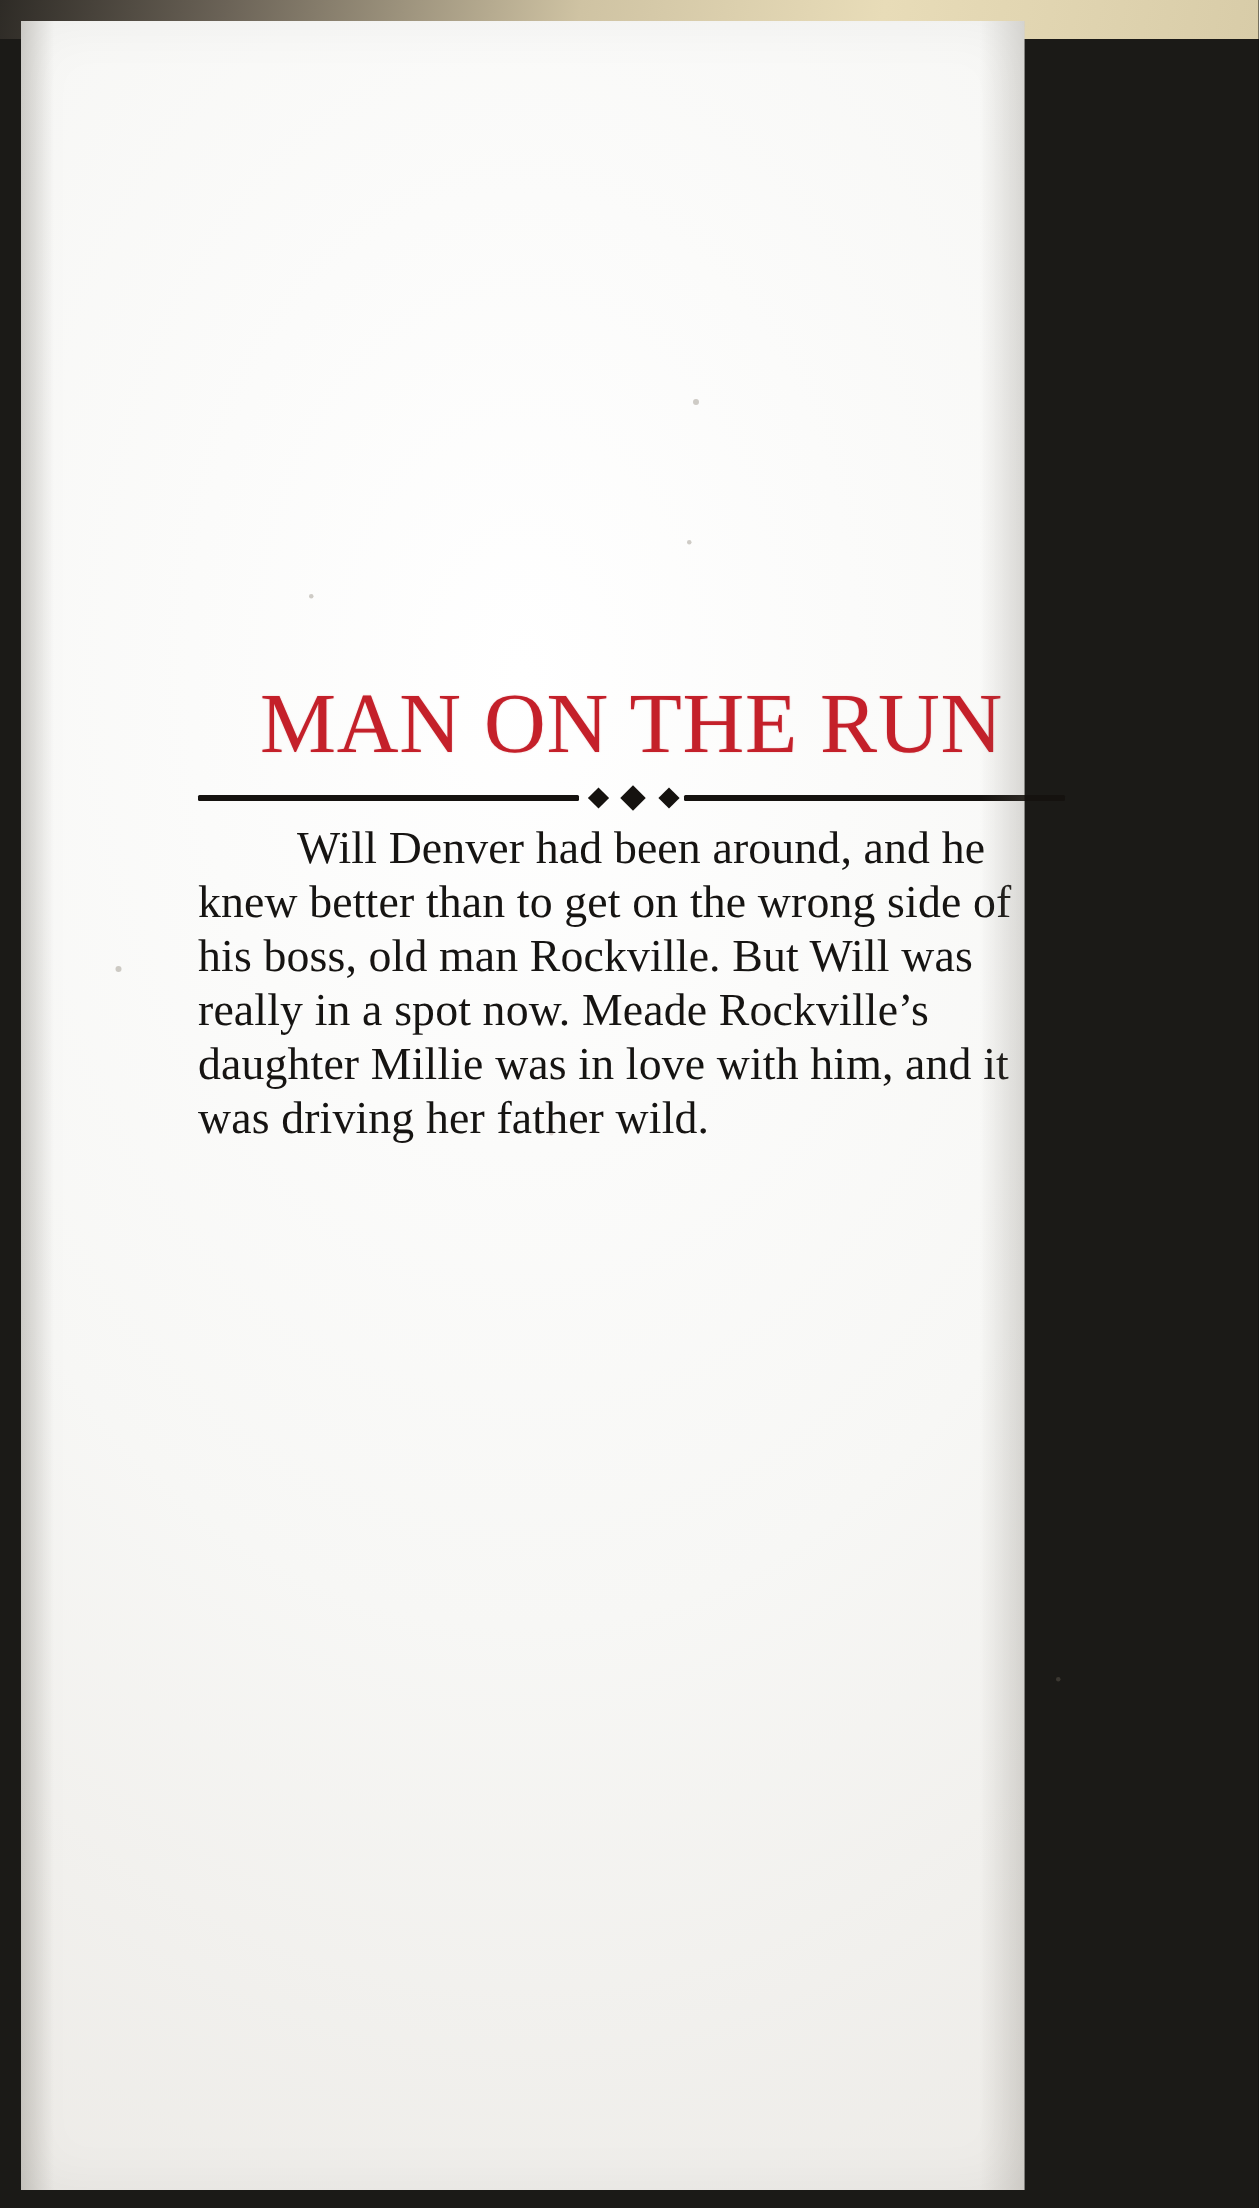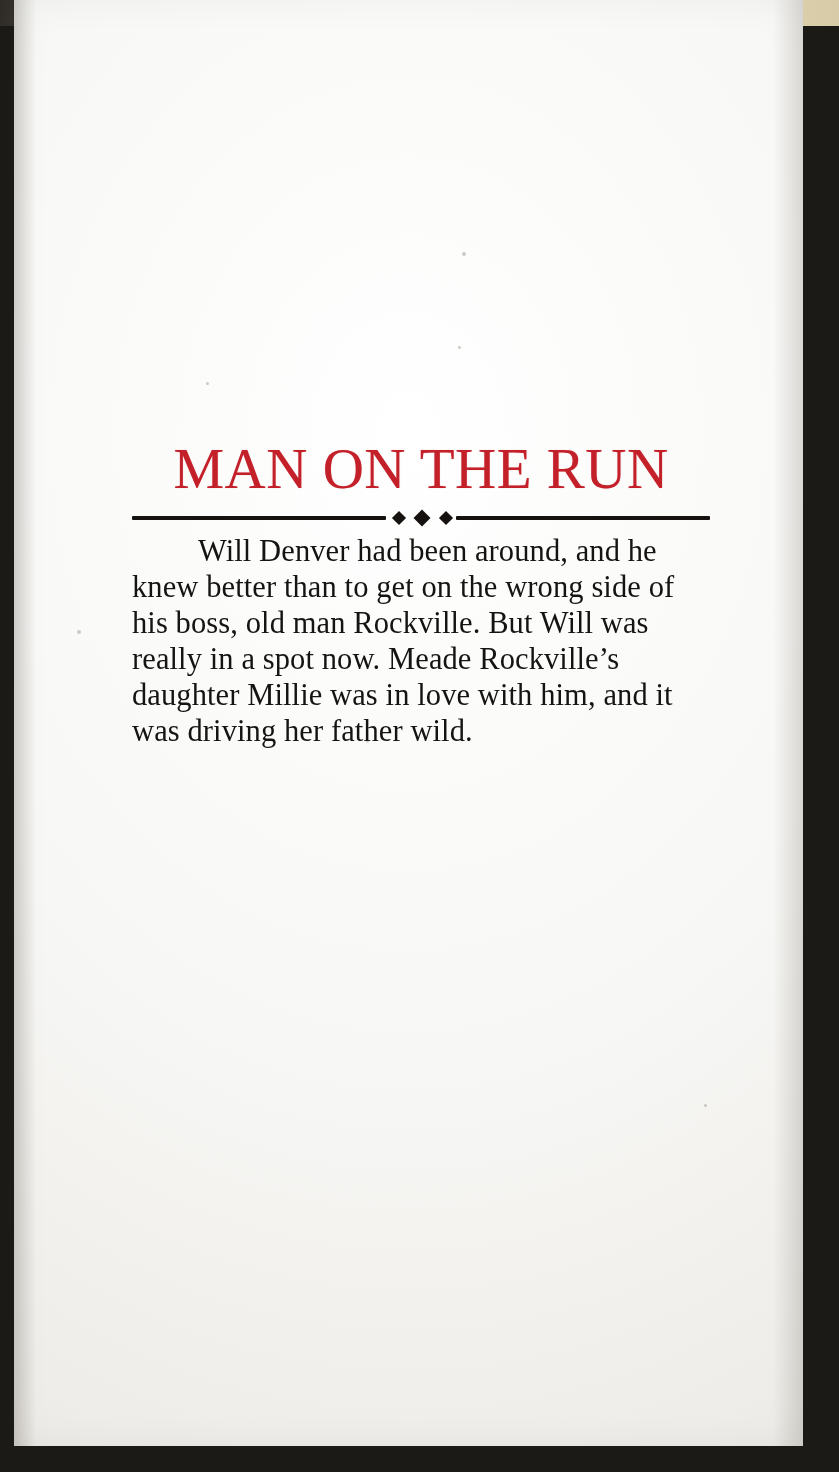--- a/index.html
+++ b/index.html
@@ -29,22 +29,22 @@
     top: 0;
     width: 839px;
     height: 26px;
     background: linear-gradient(100deg, #2e2b26 0%, #6b6357 18%, #cfc3a3 46%, #e8dcb8 70%, #d8cca8 100%);
   }
 
   
   #cover {
     position: absolute;
     left: 14px;
-    top: 0;
-    width: 789px;
+    top: 14px;
+    width: 669px;
     height: 1446px;
     background:
       radial-gradient(ellipse 120% 80% at 50% 30%, #ffffff 0%, #f7f7f5 55%, #eceae6 100%);
     box-shadow: inset 0 0 40px rgba(0,0,0,0.05);
   }
 
   
   #cover::before {
     content: "";
     position: absolute;

